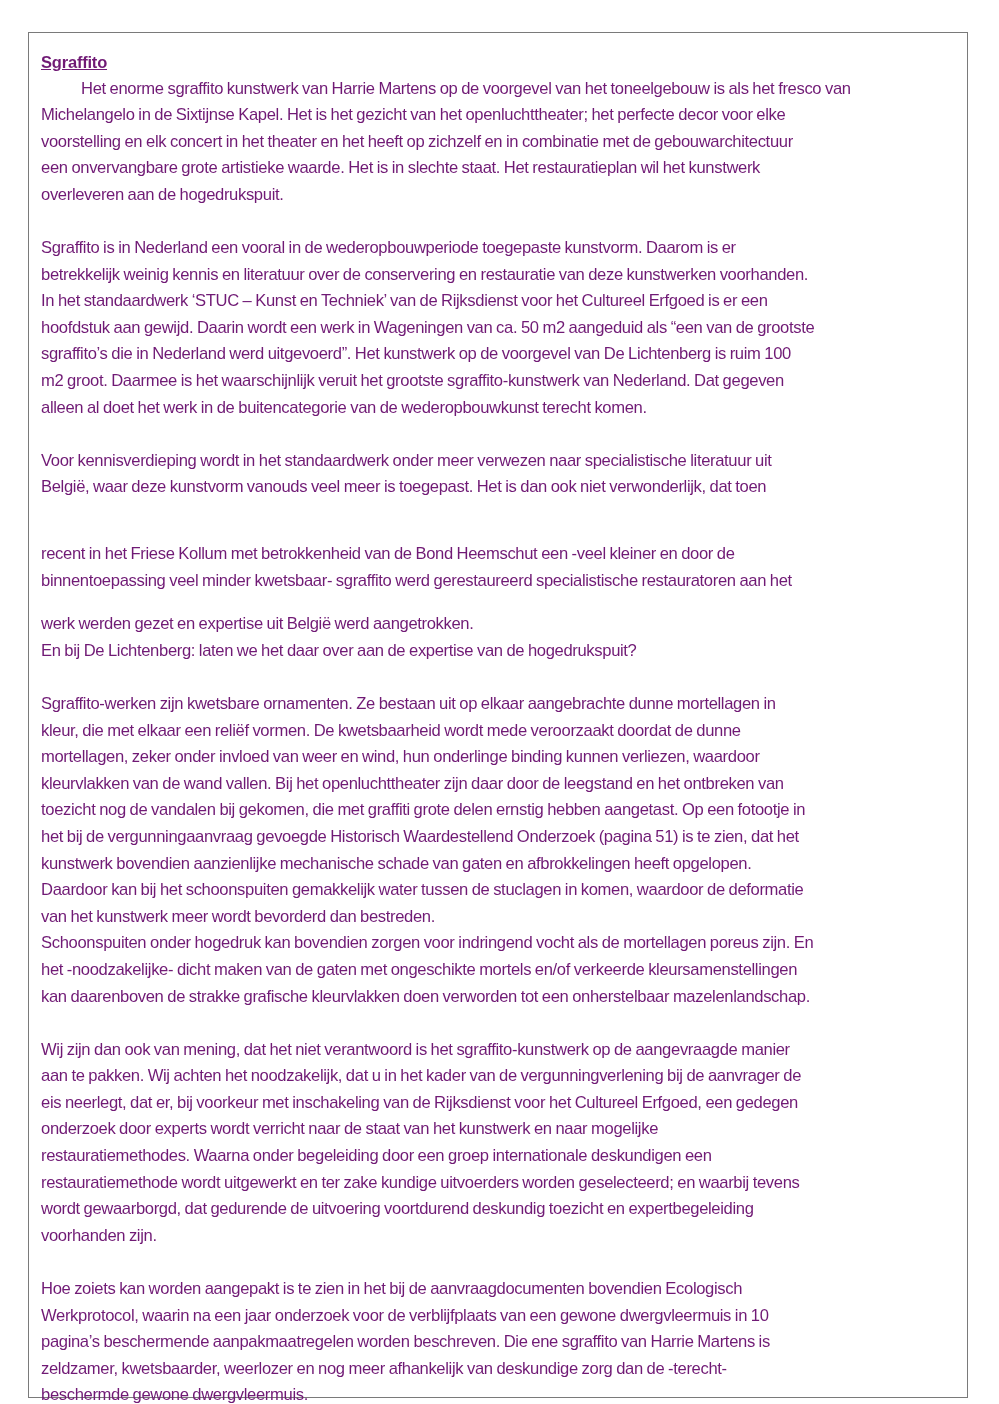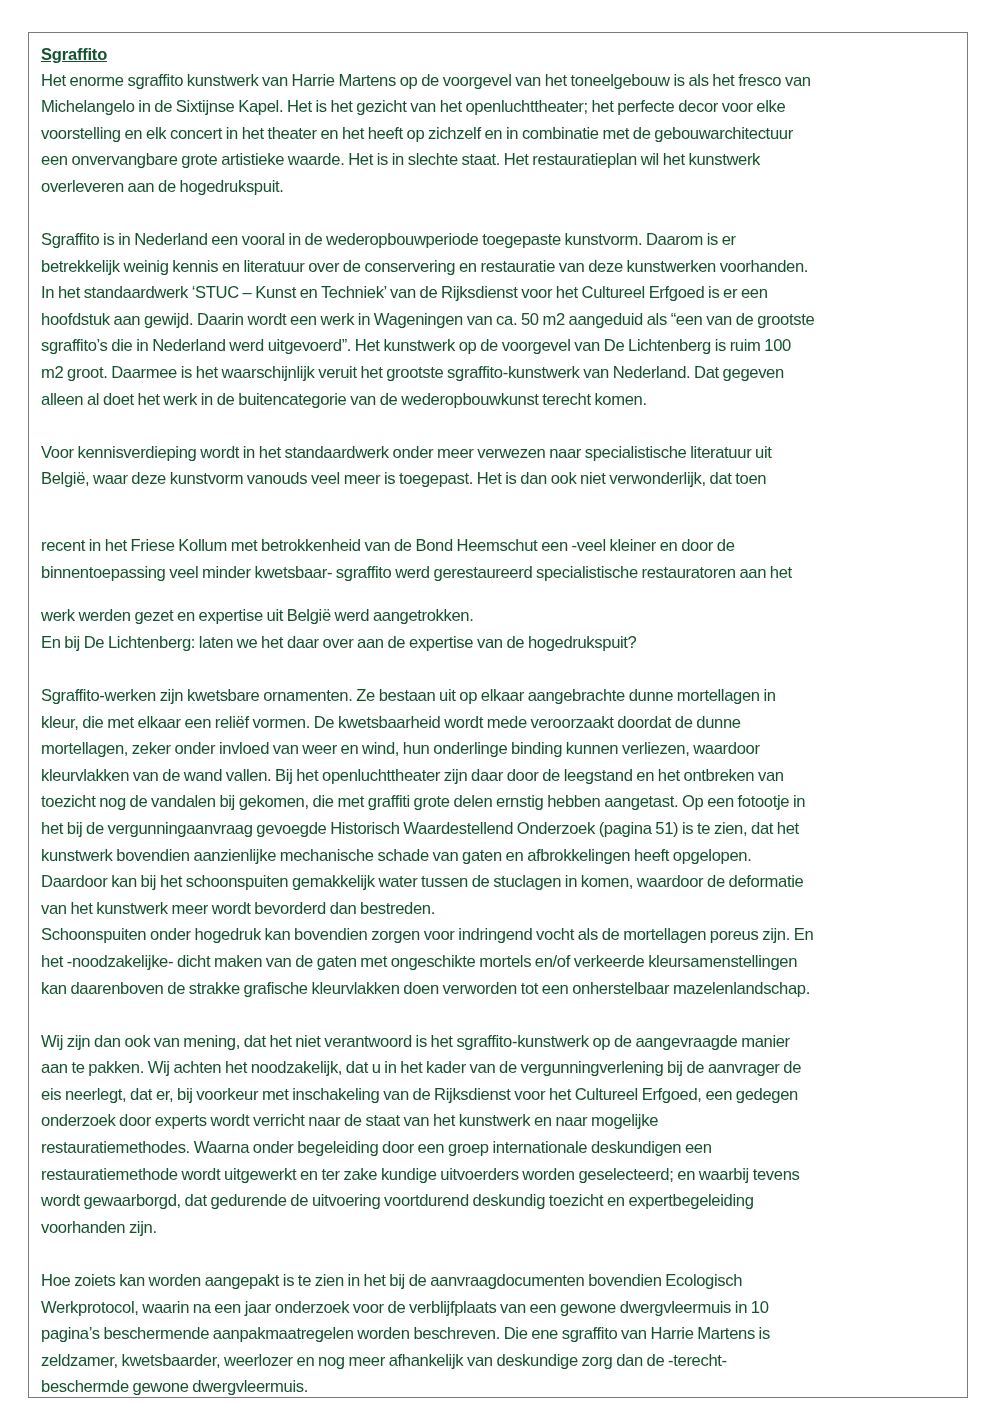--- a/index.html
+++ b/index.html
@@ -3,23 +3,23 @@
 <meta charset="utf-8">
 <style>
   html, body { margin: 0; padding: 0; background: #ffffff; }
   body { width: 999px; height: 1404px; position: relative; overflow: hidden; }
   .frame {
     position: absolute;
     left: 28px; top: 32px;
     width: 940px; height: 1366px;
     box-sizing: border-box;
     border: 1.5px solid #7a7a7a;
-    padding: 8px 12px 0 12px;
+    padding: 16px 12px 0 12px;
     font-family: "Liberation Sans", sans-serif;
-    color: #14532d;
+    color: #701a75;
   }
   .title {
     font-size: 16.5px;
     font-weight: bold;
     text-decoration: underline;
     line-height: 26.5px;
     margin: 0;
     letter-spacing: -0.2px;
   }
   .para {
@@ -39,21 +39,21 @@
     white-space: nowrap;
   }
 </style>
 </head>
 <body>
 
 <div class="frame">
   <h1 class="title">Sgraffito</h1>
   <div id="paragraphs">
       <p class="para">
-        <span class="line" style="display: block; width: max-content;">Het enorme sgraffito kunstwerk van Harrie Martens op de voorgevel van het toneelgebouw is als het fresco van</span>
+        <span class="line" style="display: block; width: max-content; margin-left: 40px;">Het enorme sgraffito kunstwerk van Harrie Martens op de voorgevel van het toneelgebouw is als het fresco van</span>
         <span class="line" style="display: block; width: max-content;">Michelangelo in de Sixtijnse Kapel. Het is het gezicht van het openluchttheater; het perfecte decor voor elke</span>
         <span class="line" style="display: block; width: max-content;">voorstelling en elk concert in het theater en het heeft op zichzelf en in combinatie met de gebouwarchitectuur</span>
         <span class="line" style="display: block; width: max-content;">een onvervangbare grote artistieke waarde. Het is in slechte staat. Het restauratieplan wil het kunstwerk</span>
         <span class="line" style="display: block; width: max-content;">overleveren aan de hogedrukspuit.</span>
       </p>
       <p class="para">
         <span class="line" style="display: block; width: max-content;">Sgraffito is in Nederland een vooral in de wederopbouwperiode toegepaste kunstvorm. Daarom is er</span>
         <span class="line" style="display: block; width: max-content;">betrekkelijk weinig kennis en literatuur over de conservering en restauratie van deze kunstwerken voorhanden.</span>
         <span class="line" style="display: block; width: max-content;">In het standaardwerk ‘STUC – Kunst en Techniek’ van de Rijksdienst voor het Cultureel Erfgoed is er een</span>
         <span class="line" style="display: block; width: max-content; text-align: center;">hoofdstuk aan gewijd. Daarin wordt een werk in Wageningen van ca. 50 m2 aangeduid als “een van de grootste</span>

